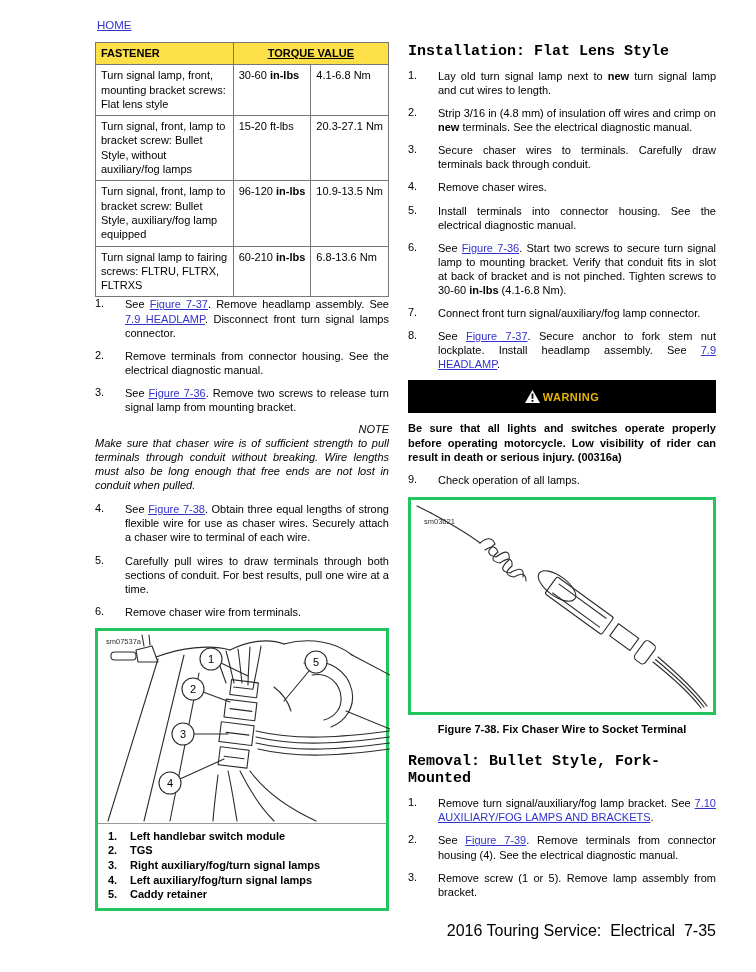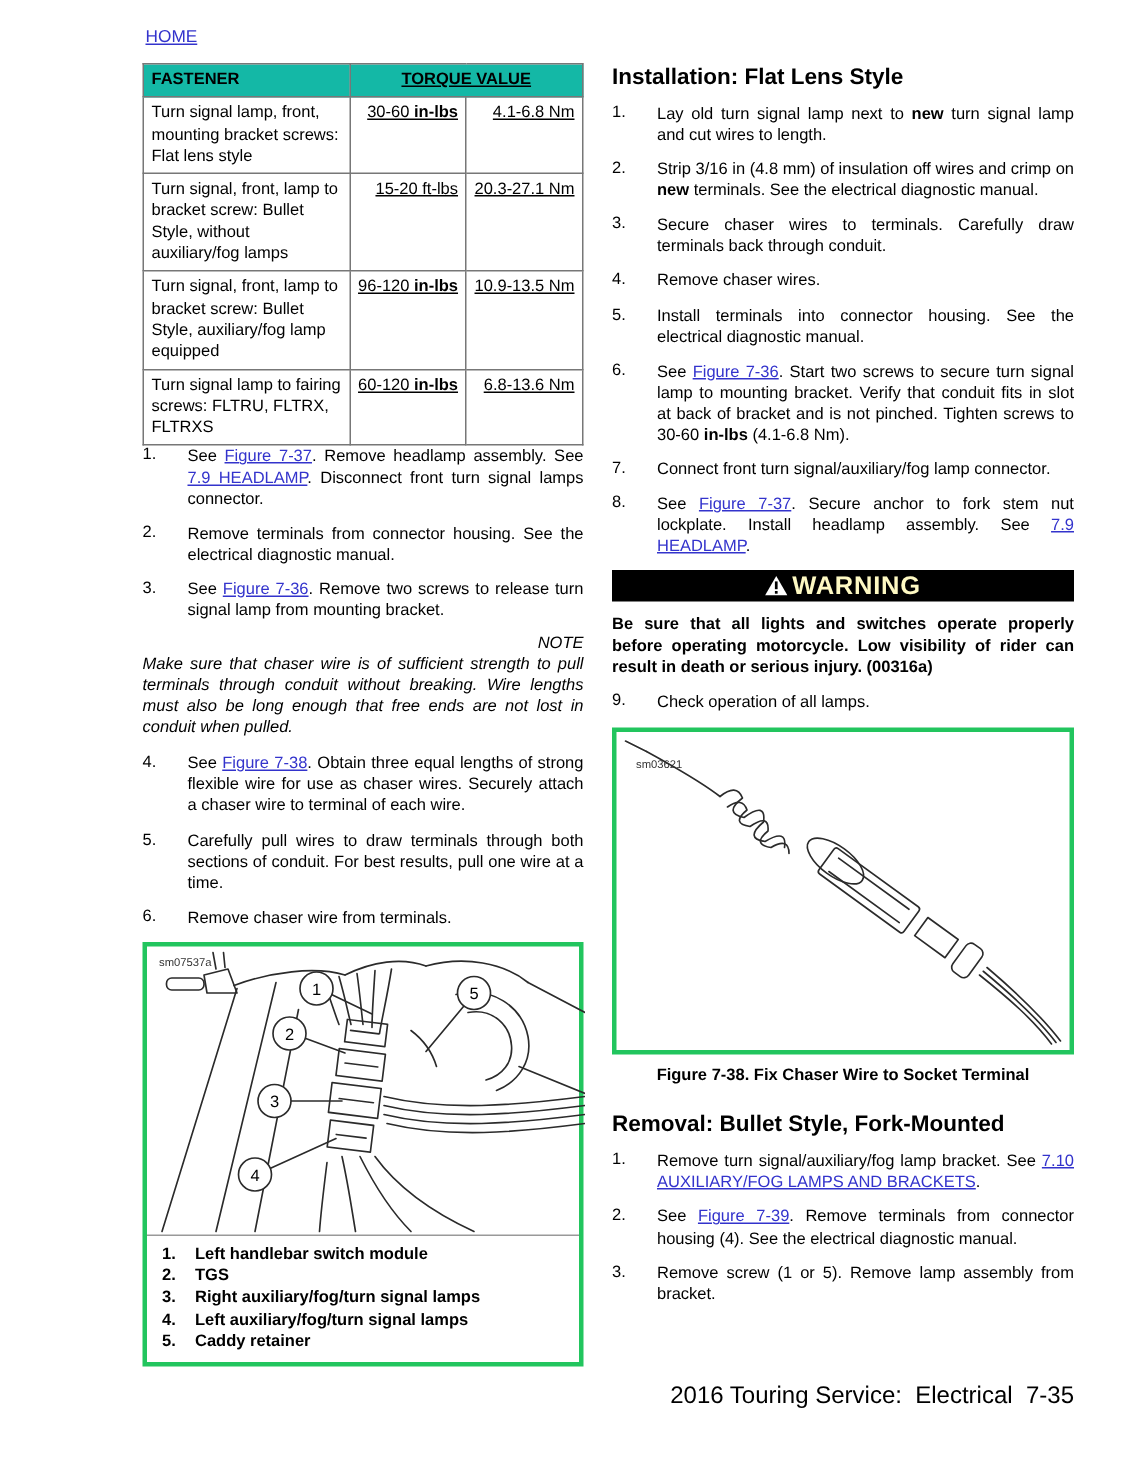--- a/index.html
+++ b/index.html
@@ -12,50 +12,50 @@
   a.lnk { color:var(--link,#3333cc); text-decoration:underline; cursor:pointer; }
   .home { position:absolute; left:97px; top:19px; font-size:11.5px; }
   .cols { position:absolute; left:95px; top:42px; width:621px; display:flex; gap:19px; }
   .col-left  { width:294px; }
   .col-right { width:308px; }
 
   .page-title {
     font-size:15.5px; font-weight:bold; letter-spacing:.2px;
     padding-bottom:6px; border-bottom:1px solid #999; margin-bottom:7px;
   }
-  .sec-heading { font-size:15px; font-weight:bold; margin:14px 0 9px 0; }
+  .sec-heading { font-size:15px; font-weight:bold; margin:14px 0 9px 0;font-family:Liberation Mono, monospace; }
   .col-right .sec-heading:first-child { margin-top:1px; }
 
   table.torque { width:100%; border-collapse:collapse; font-size:11px; }
   table.torque th, table.torque td {
     border:1px solid #777; padding:3px 5px 4px 5px; vertical-align:top; line-height:1.3;
   }
-  table.torque thead th { background:#14b8a6; font-weight:bold; text-align:left; }
+  table.torque thead th { background:#fde047; font-weight:bold; text-align:left; }
   table.torque thead th.tv { text-align:center;text-decoration:underline; }
-  table.torque td.val { text-align:right; white-space:nowrap;text-decoration:underline; }
+  table.torque td.val { text-align:left; white-space:nowrap; }
 
   .olist { margin-bottom:2px; }
   .oitem { display:flex; margin-bottom:9px; }
   .onum  { width:30px; flex:0 0 30px; }
   .otext { flex:1; text-align:justify; line-height:1.28; }
 
   .note-label { text-align:right; font-style:italic; margin:2px 0 1px 0; }
   .note-text  { font-style:italic; text-align:justify; line-height:1.28; margin-bottom:10px; }
 
   .figure-box { border:3px solid #22c55e; margin-top:6px; }
   .figure-box svg { display:block; }
   .fig-legend { border-top:1px solid #999; padding:5px 8px 6px 10px; }
   .leg-item { display:flex; font-weight:bold; line-height:1.33; }
   .leg-num { width:22px; flex:0 0 22px; }
   .fig-caption { text-align:center; font-weight:bold; margin-top:8px; font-size:11px; }
 
   .warn-bar {
-    background:var(--warn,#000); color:#fef9c3; margin:4px 0 8px 0;
+    background:var(--warn,#000); color:#eab308; margin:4px 0 8px 0;
     display:flex; align-items:center; justify-content:center; gap:3px;
-    height:21px; font-weight:bold; font-size:17px; letter-spacing:.5px;
+    height:33px; font-weight:bold; font-size:11px; letter-spacing:.5px;
   }
   .warn-text { font-weight:bold; text-align:justify; line-height:1.3; margin-bottom:9px; }
 
   .footer {
     position:absolute; top:922px; right:40px;
     font-weight:normal; font-size:16px; white-space:pre;
   }
 
   .lineart { stroke:#2b2b2b; stroke-width:1.1; fill:none; stroke-linecap:round; stroke-linejoin:round; }
   .callout-circle { stroke:#2b2b2b; stroke-width:1.1; fill:#fff; }
@@ -90,21 +90,21 @@
           <td class="val" style="width:73px"><span>15-20 ft-lbs</span></td>
           <td class="val" style="width:69px">20.3-27.1 Nm</td>
         </tr>
           <tr>
           <td>Turn signal, front, lamp to bracket screw: Bullet Style, auxiliary/fog lamp equipped</td>
           <td class="val" style="width:73px"><span>96-120 </span><b>in-lbs</b></td>
           <td class="val" style="width:69px">10.9-13.5 Nm</td>
         </tr>
           <tr>
           <td>Turn signal lamp to fairing screws: FLTRU, FLTRX, FLTRXS</td>
-          <td class="val" style="width:73px"><span>60-120 </span><b>in-lbs</b></td>
+          <td class="val" style="width:73px"><span>60-210 </span><b>in-lbs</b></td>
           <td class="val" style="width:69px">6.8-13.6 Nm</td>
         </tr>
         </tbody>
     </table>
 
 
     <div class="olist">
 
     <div class="oitem">
         <span class="onum">1.</span>

